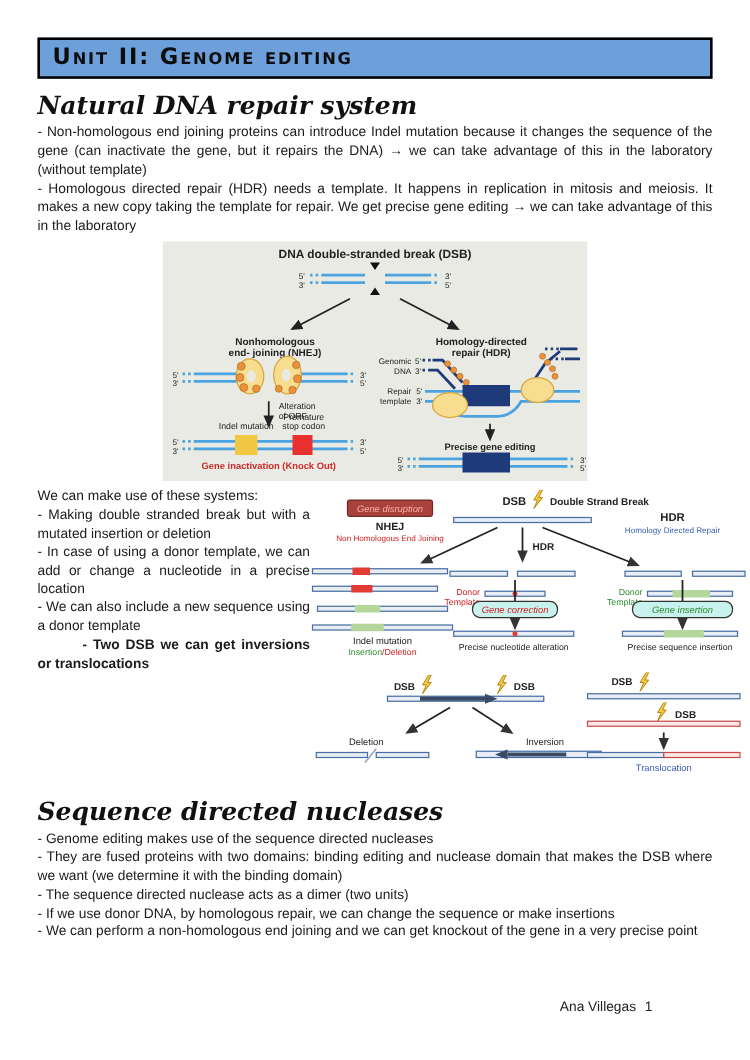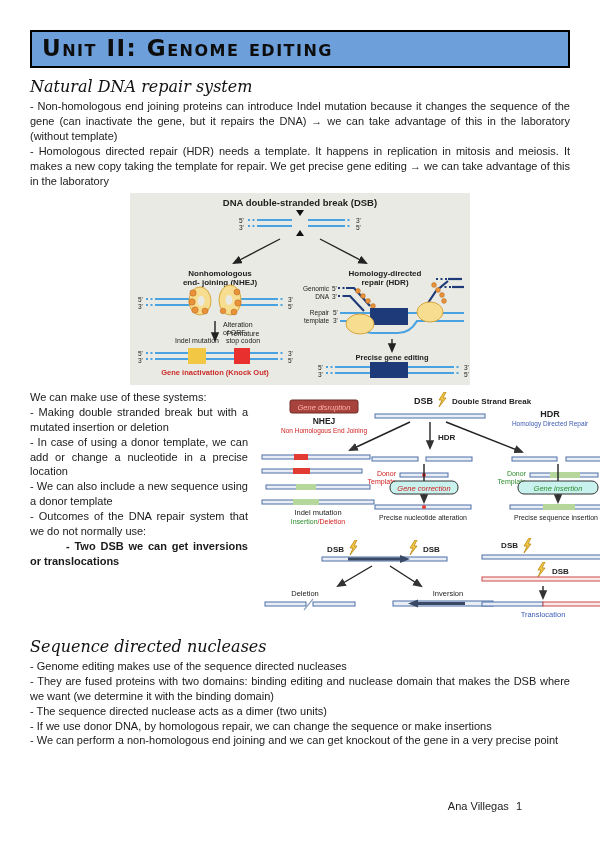--- a/index.html
+++ b/index.html
@@ -8,32 +8,32 @@
     font-family:"Liberation Sans", sans-serif; color:#1a1a1a; overflow:hidden;
   }
   .page { padding:30px 30px 0 30px; }
 
   .title-box {
     background:#6d9fdb; border:2.5px solid #000;
     padding:3px 10px 5px 10px; margin-bottom:9px;
   }
   .title-box h1 {
     margin:0; font-family:"DejaVu Sans", sans-serif;
-    font-weight:800; font-size:23px; letter-spacing:1.5px;
+    font-weight:800; font-size:18px; letter-spacing:1.5px;
     font-variant:small-caps; color:#0d0d0d;
   }
   h2.script {
-    font-family:"DejaVu Serif", serif; font-style:italic; font-weight:normal;
-    font-size:16px; margin:0 0 3px 0; color:#111;
+    font-family:"DejaVu Serif", serif; font-style:italic; font-weight:bold;
+    font-size:20px; margin:0 0 3px 0; color:#111;
   }
   p.body { font-size:11px; line-height:1.36; text-align:justify; margin:0; }
   p.tab  { text-indent:36px;font-weight:bold; }
 
   .d1-wrap { width:340px; margin:4px auto 5px auto; }
-  .mid-row { display:flex; gap:12px; margin-right:-28px; margin-top:2px; }
+  .mid-row { display:flex; gap:0; margin-right:-28px; margin-top:2px; }
   .mid-text { width:218px; flex:0 0 218px; }
   .d2-wrap { width:350px; }
   .sec2 { margin-top:7px; }
 
   svg { display:block; font-family:"Liberation Sans", sans-serif; }
   text { fill:#222; }
   .t65 { font-size:6.5px; } .t7 { font-size:7px; } .t75 { font-size:7.5px; }
   .t8 { font-size:8px; } .t85 { font-size:8.5px; } .t9 { font-size:9px; } .t95 { font-size:9.5px; }
   .b { font-weight:bold; } .it { font-style:italic; }
   .red { fill:#d02020; } .green { fill:#2e8b2e; } .blue { fill:#3b5bb5; }
@@ -209,21 +209,20 @@
       </g>
     </svg>
   </div>
 
   <div class="mid-row">
     <div class="mid-text">
       <p class="body">We can make use of these systems:</p>
       <p class="body">- Making double stranded break but with a mutated insertion or deletion</p>
       <p class="body">- In case of using a donor template, we can add or change a nucleotide in a precise location</p>
       <p class="body">- We can also include a new sequence using a donor template</p>
-      <p class="body">- Outcomes of the DNA repair system that we do not normally use:</p>
       <p class="body tab">- Two DSB we can get inversions or translocations</p>
     </div>
 
     <div class="d2-wrap">
       <svg viewBox="0 0 350 240" width="350" height="240">
         <defs>
           <marker id="ah2" markerWidth="8" markerHeight="8" refX="5.5" refY="3" orient="auto">
             <path d="M0,0 L7,3 L0,6 z" fill="#333"></path>
           </marker>
           <symbol id="bolt" viewBox="0 0 10 16">

